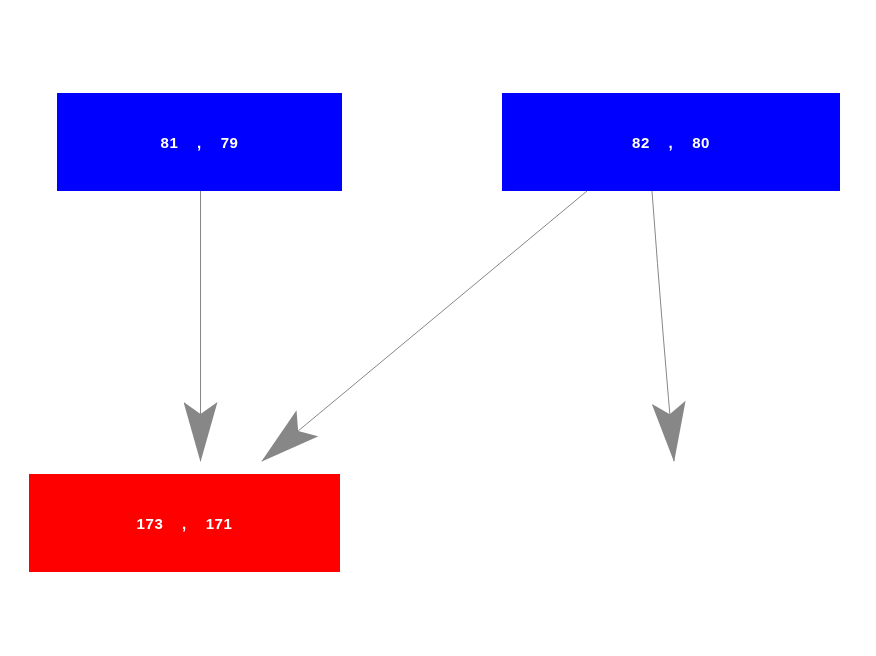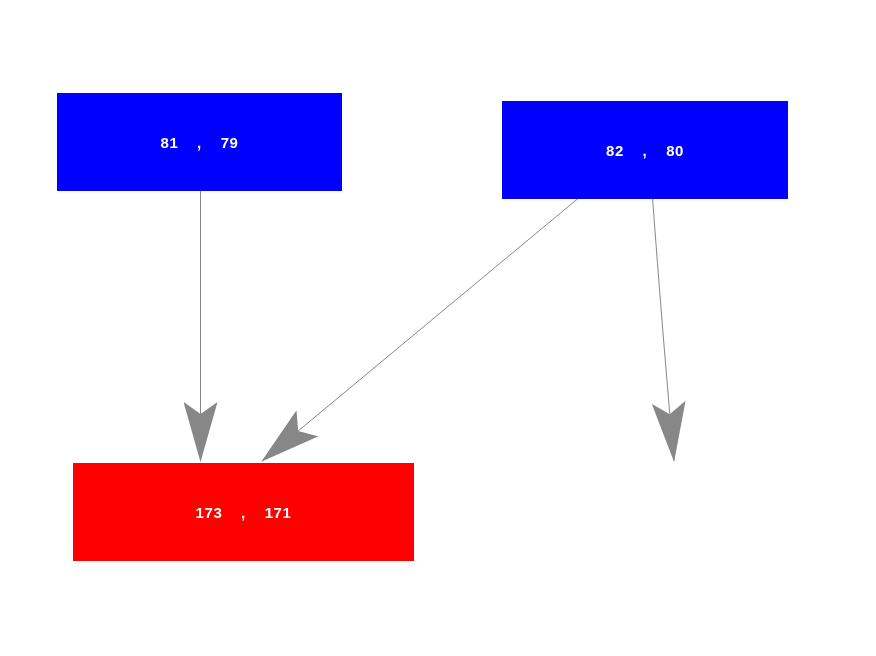--- a/index.html
+++ b/index.html
@@ -33,22 +33,22 @@
     font-size: 15px;
     font-weight: bold;
     letter-spacing: 0.6px;
     word-spacing: 14px;
     white-space: pre;
   }
   .node-blue { background: #0000ff; }
   .node-red  { background: #ff0000; }
 
   .node-top-left     { left: 57px;  top: 93px;  width: 285px; height: 98px; }
-  .node-top-right    { left: 502px; top: 93px;  width: 286px; height: 98px; margin-top: 8px; }
-  .node-bottom-left  { left: 29px;  top: 463px; width: 341px; height: 98px; margin-left: 44px; }
+  .node-top-right    { left: 502px; top: 93px;  width: 338px; height: 98px; }
+  .node-bottom-left  { left: 29px;  top: 474px; width: 311px; height: 98px; }
   .node-bottom-right { left: 502px; top: 463px; width: 344px; height: 98px; }
 </style>
 </head>
 <body>
 
 <div class="canvas">
 
   <svg class="edges-svg" width="876" height="656" viewBox="0 0 876 656" xmlns="http://www.w3.org/2000/svg">
     <defs>
       <marker id="arrowhead" markerUnits="userSpaceOnUse" viewBox="0 0 60 34" markerWidth="60" markerHeight="34" refX="59" refY="17" orient="auto">

